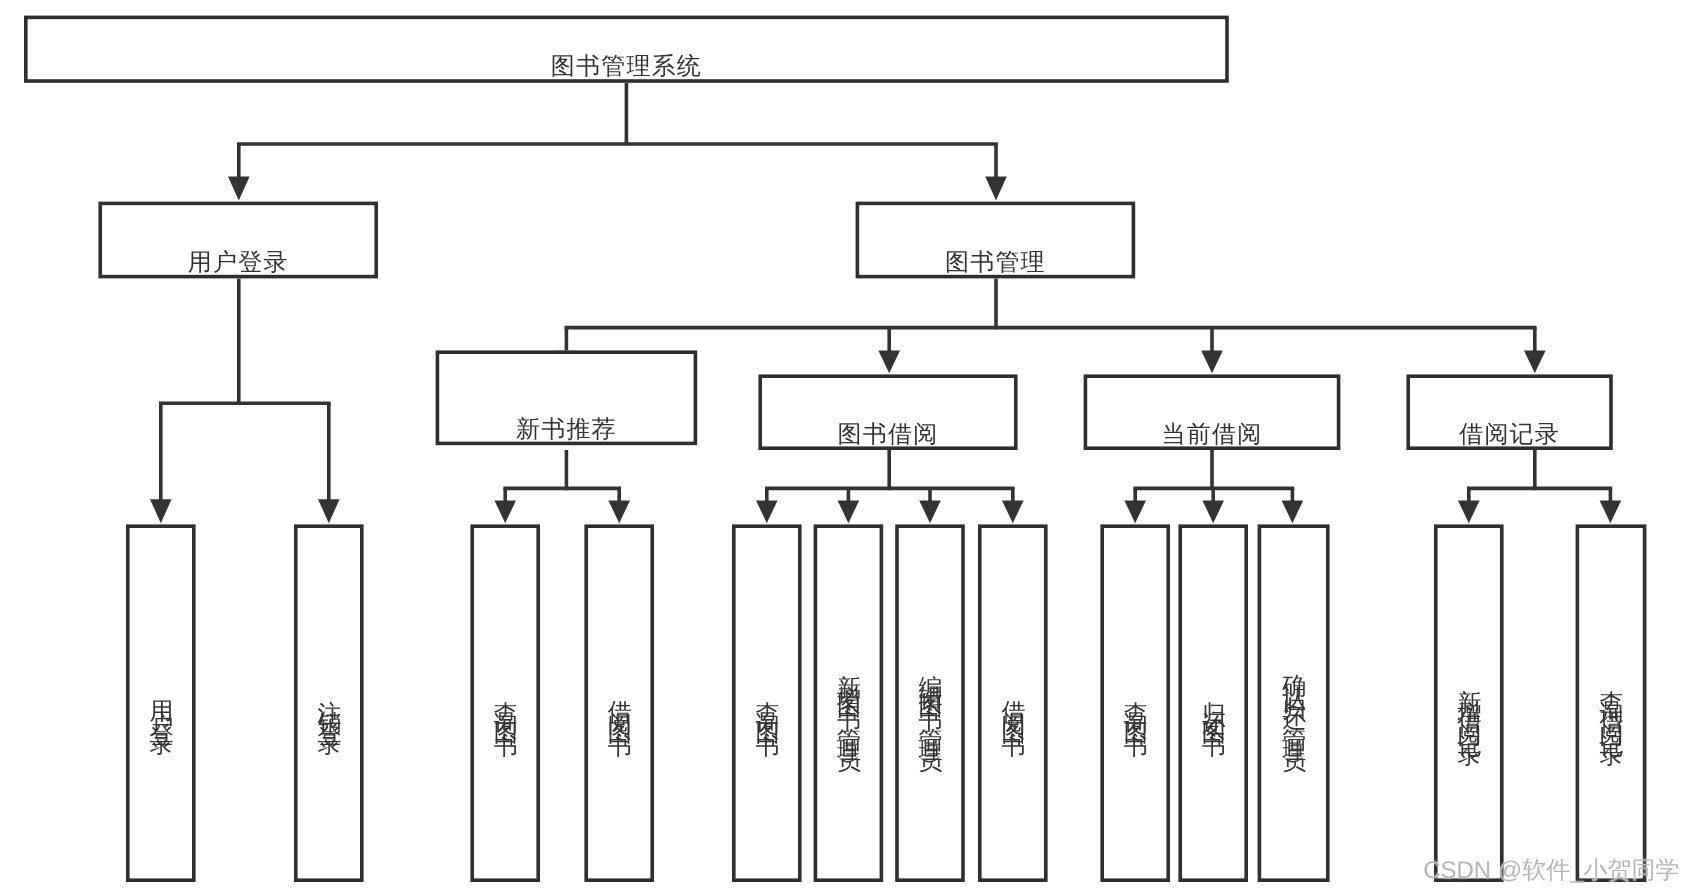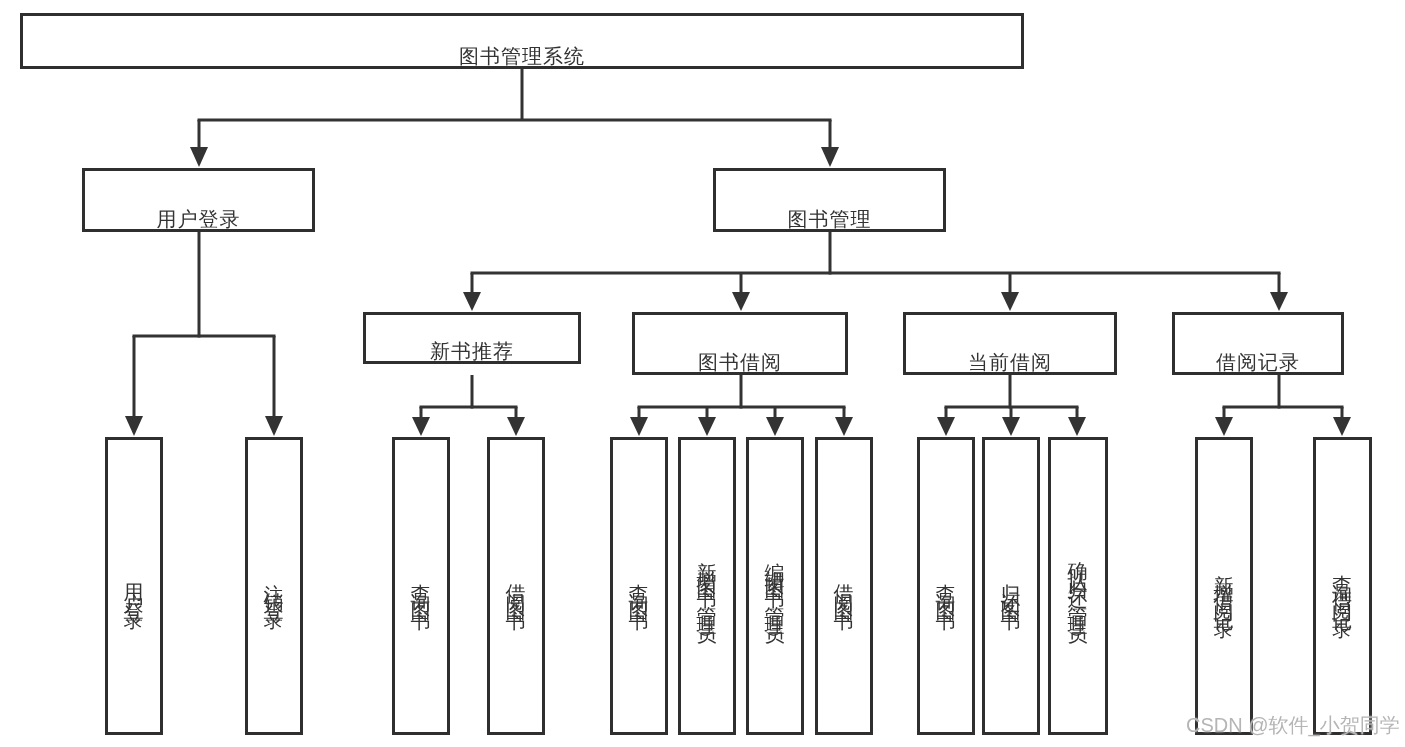--- a/index.html
+++ b/index.html
@@ -137,21 +137,21 @@
     <span>图书管理系统</span>
   </div>
 
   <div class="node h" style="left:82px;top:168px;width:233px;height:64px">
     <span>用户登录</span>
   </div>
   <div class="node h" style="left:713px;top:168px;width:233px;height:64px">
     <span>图书管理</span>
   </div>
 
-  <div class="node h" style="left:363px;top:312px;width:218px;height:52px">
+  <div class="node h" style="left:363px;top:292px;width:218px;height:79px">
     <span>新书推荐</span>
   </div>
   <div class="node h" style="left:903px;top:312px;width:214px;height:63px">
     <span>当前借阅</span>
   </div>
   <div class="node h" style="left:632px;top:312px;width:216px;height:63px">
     <span>图书借阅</span>
   </div>
   <div class="node h" style="left:1172px;top:312px;width:172px;height:63px">
     <span>借阅记录</span>

